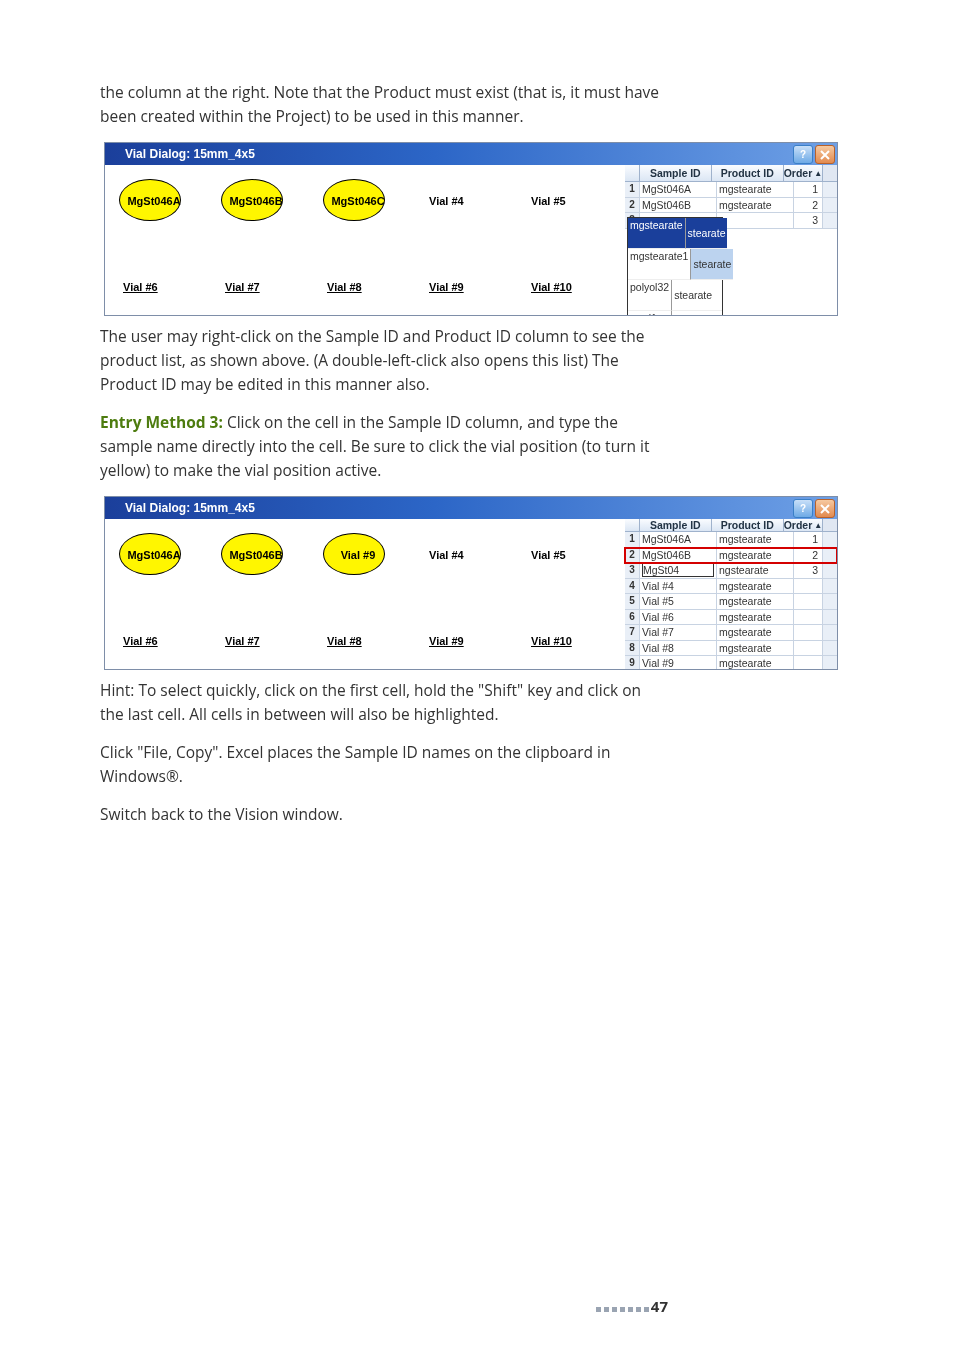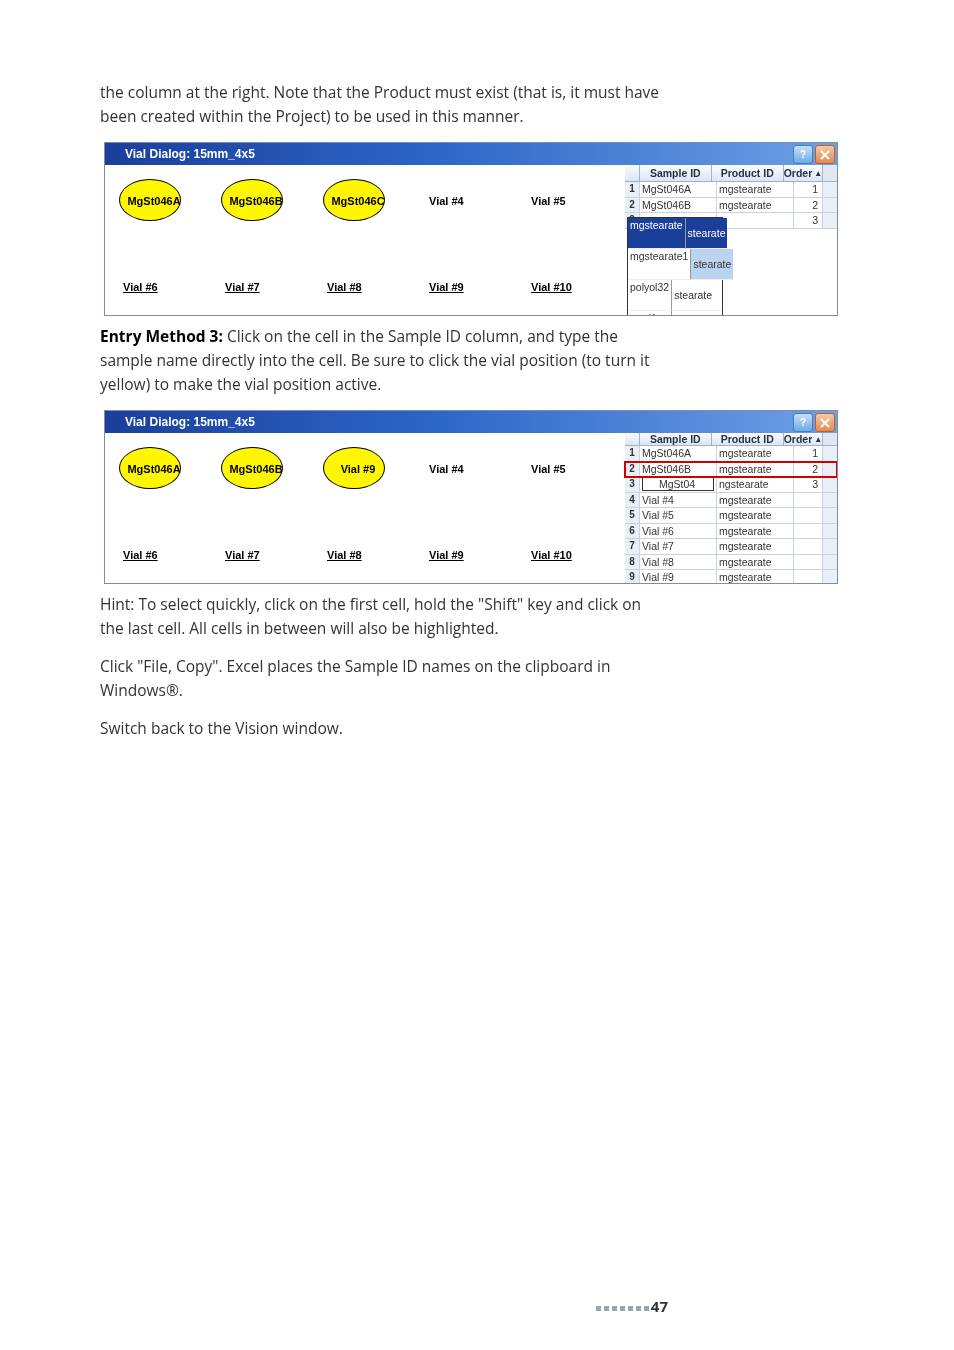--- a/index.html
+++ b/index.html
@@ -15,21 +15,21 @@
     box-sizing: border-box;
     padding: 80px 100px 30px 100px;
     position: relative;
   }
   .body-text {
     font-size: 15.5px;
     line-height: 1.55;
     margin: 0 0 14px 0;
     color: #333;
   }
-  .body-text strong { font-weight: 700; color: #000000; }
+  .body-text strong { font-weight: 700; color: #4d7c0f; }
 
   
   .dialog {
     width: 732px;
     margin: 6px 0 8px 4px;
     border: 1px solid #7e8ea8;
     background: #fff;
     font-family: "Tahoma", Arial, sans-serif;
   }
   .titlebar {
@@ -118,21 +118,21 @@
   .ghead .sortarrow { margin-left:2px; font-size:8px; }
   .ghead .scroll { width:14px; background:#e0e7f2; }
 
   .grow { display:flex; height:14.5px; border-bottom:1px solid #c8d3e2; align-items:stretch; }
   .grow .num { width:14px; border-right:1px solid #c8d3e2; background:#e9eff7; font-weight:700; text-align:center; font-size:10px; line-height:14px;}
   .grow .c { border-right:1px solid #c8d3e2; padding:0 2px; font-size:10.5px; line-height:14px; overflow:hidden; white-space:nowrap;}
   .grow .ca { width:72px; }
   .grow .cb { width:72px; }
   .grow .cc { flex:1; text-align:right; padding-right:4px;}
   .grow .scroll { width:14px; background:#e9eff7; }
-  .grow .edit { border:1px solid #333; background:#fff; margin:0; height:12px; line-height:12px;padding-left:16px;}
+  .grow .edit { border:1px solid #333; background:#fff; margin:0; height:12px; line-height:12px;}
   .red-outline { outline: 2px solid #d40000; outline-offset:-1px; }
 
   .dropdown-overlay {
     position: absolute;
     right: 114px;
     top: 52px;
     width: 94px;
     border:1px solid #333;
     background:#fff;
     font-size:10.5px;
@@ -142,21 +142,21 @@
   .dropdown-overlay .d1 { flex:1; padding:0 2px; border-right:1px solid #999; border-bottom:1px solid #eee; line-height:14px;}
   .dropdown-overlay .d2 { width:46px; padding:8px 2px; border-bottom:1px solid #eee; line-height:14px;}
   .dropdown-overlay .drow.sel .d1,
   .dropdown-overlay .drow.sel .d2 { background:#1a3f9b; color:#fff; }
 
   
   .footer {
     position: absolute;
     bottom: 34px;
     right: 100px;
-    display:flex; gap:2px;
+    display:flex; align-items:center; gap:2px;
     font-size: 14px; color:#555;
   }
   .dots span {
     display:inline-block; width:5px; height:5px; background:#9aa4b2; margin-left:3px;
   }
   .footer .pno { font-weight:700; color:#333; font-size:15px; }
 </style>
 </head>
 <body>
 
@@ -277,20 +277,21 @@
             <div class="d2">stearate</div>
           </div>
           <div class="drow">
             <div class="d1"></div>
             <div class="d2">stearate</div>
           </div>
         </div>
     </div>
   </div>
 
+  <p class="body-text">The user may right-click on the Sample ID and Product ID column to see the product list, as shown above. (A double-left-click also opens this list) The Product ID may be edited in this manner also.</p>
   <p class="body-text">
     <strong>Entry Method 3:</strong><span> Click on the cell in the Sample ID column, and type the sample name directly into the cell. Be sure to click the vial position (to turn it yellow) to make the vial position active.</span>
   </p>
 
   <div class="dialog">
     <div class="titlebar">
       <span>Vial Dialog: 15mm_4x5</span>
       <div class="tbtns">
         <div class="tbtn help">
           <svg width="10" height="11" viewBox="0 0 10 11">

